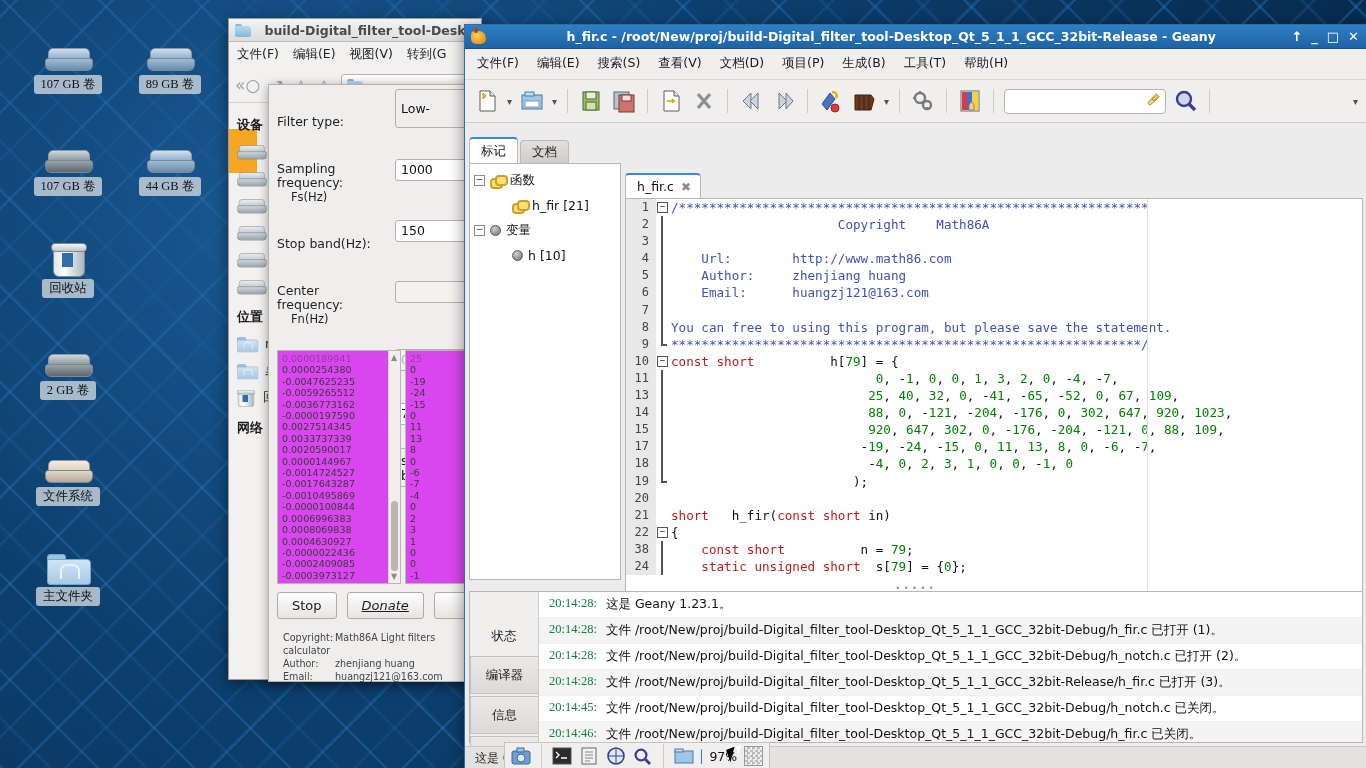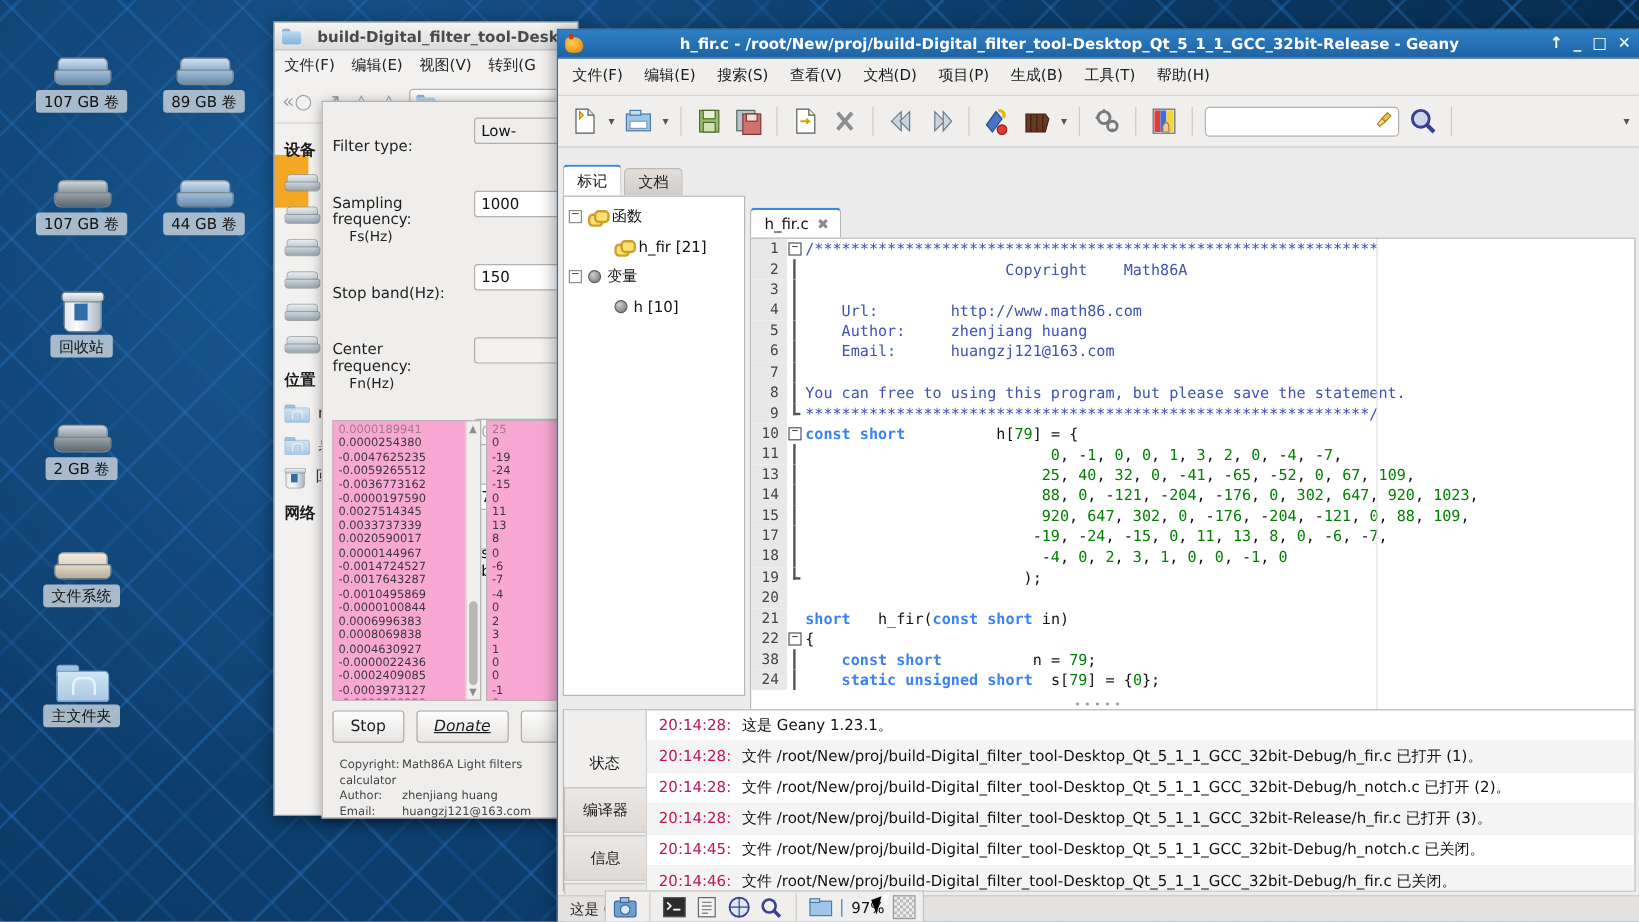--- a/index.html
+++ b/index.html
@@ -21,20 +21,21 @@
     background:
       repeating-linear-gradient(45deg, rgba(45,120,190,.22) 0 2px, rgba(0,0,0,0) 2px 68px),
       repeating-linear-gradient(-45deg, rgba(45,120,190,.22) 0 2px, rgba(0,0,0,0) 2px 68px);
   }
   .dicon{position:absolute;width:92px;text-align:center;z-index:2;}
   .dicon .glyph{height:44px;display:flex;align-items:flex-end;justify-content:center;}
   .dicon .cap{
     display:inline-block;margin-top:3px;padding:2px 7px;border-radius:3px;
     background:rgba(205,214,222,.80);color:#111;font-size:12.5px;line-height:15px;
     white-space:nowrap;
+    font-family:Liberation Serif, serif;
   }
   
   .drv{width:46px;height:26px;position:relative;}
   .drv:before{content:"";position:absolute;left:3px;top:2px;width:40px;height:12px;
     background:linear-gradient(#e8edf1,#b9c4cc);border-radius:5px 5px 2px 2px;
     border:1px solid #8c979f;}
   .drv:after{content:"";position:absolute;left:0;top:12px;width:46px;height:11px;
     background:linear-gradient(#cfd7dd,#98a4ad);border-radius:3px 3px 6px 6px;
     border:1px solid #7d888f;}
   .drv.blue:before{background:linear-gradient(#cfe0ef,#7fa4c4);}
@@ -94,24 +95,24 @@
   #qt{position:absolute;left:268px;top:84px;width:212px;height:596px;
       background:#efeeed;border:1px solid #b4b1ae;z-index:5;
       box-shadow:0 2px 10px rgba(0,0,0,.35);}
   .frow{display:flex;align-items:center;padding:3px 8px;gap:6px;}
   .flab{font-size:12.5px;color:#1f1f1f;line-height:14px;margin-top:27px;}
   .flab small{display:block;font-size:11.5px;padding-left:14px;}
   .fin{width:78px;height:22px;border:1px solid #b3b0ad;border-radius:3px;
        background:#fff;font-size:12.5px;color:#111;padding:0 5px;display:flex;
        align-items:center;box-sizing:border-box;}
   .fin.dis{background:#f3f2f1;color:#b2aeab;}
-  .fcombo{width:78px;height:22px;border:1px solid #b3b0ad;border-radius:3px;
+  .fcombo{width:78px;height:39px;border:1px solid #b3b0ad;border-radius:3px;
        background:linear-gradient(#ffffff,#eceaе8);font-size:12.5px;color:#111;
        padding:0 5px;display:flex;align-items:center;box-sizing:border-box;}
-  .listbox{position:absolute;border:1px solid #b9b6b3;background:#f9a8d4;overflow:hidden;}
+  .listbox{position:absolute;border:1px solid #b9b6b3;background:#d946ef;overflow:hidden;}
   .listbox .col{font-size:9.5px;line-height:11.4px;color:#3a3a3a;padding:2px 4px;
        font-family:"DejaVu Sans","Liberation Sans",sans-serif;}
   .sbar{position:absolute;right:0;top:0;width:11px;bottom:0;background:#f0efee;border-left:1px solid #d8d5d2;}
   .sbar .thumb{position:absolute;left:2px;width:7px;background:#b9b6b3;border-radius:4px;}
   .sbar .ar{position:absolute;left:2px;font-size:8px;color:#8d8a87;}
   .qbtn{height:25px;border:1px solid #aeaba8;border-radius:3px;
        background:linear-gradient(#fdfdfd,#e7e5e3);font-size:13px;color:#1c1c1c;
        display:flex;align-items:center;justify-content:center;padding:0 14px;}
   .creds{font-size:9.6px;line-height:13px;color:#444;padding:4px 10px;}
   .creds span.k{display:inline-block;width:52px;}
@@ -169,39 +170,39 @@
   .lnum{width:30px;text-align:right;padding-right:7px;background:#e8e8e8;color:#444;
     font-size:12px;height:17.1px;line-height:17.1px;box-sizing:border-box;flex:none;}
   .fold{width:13px;height:17.1px;flex:none;position:relative;background:#fff;}
   .fold .bx{position:absolute;left:1px;top:3px;width:9px;height:9px;border:1px solid #555;
     background:#fff;font-size:9px;line-height:7px;text-align:center;color:#222;}
   .fold .vl{position:absolute;left:5px;top:0;width:2px;height:17.1px;background:#555;}
   .fold .el{position:absolute;left:5px;top:0;width:2px;height:10px;background:#555;}
   .fold .eh{position:absolute;left:5px;top:8px;width:6px;height:2px;background:#555;}
   .code{font-size:12.6px;line-height:17.1px;white-space:pre;padding-left:2px;color:#111;}
   .cmt{color:#3f51b5;}
-  .kw{color:#3b82f6;font-weight:bold;text-align:center;}
+  .kw{color:#b91c1c;font-weight:normal;text-align:center;}
   .num{color:#008000;}
   #edvline{position:absolute;left:521px;top:0;bottom:0;width:1px;background:#e2e2e2;}
   #ehscroll{position:absolute;left:0;right:0;bottom:0;height:11px;background:#efefef;border-top:1px solid #dadada;}
   #ehscroll i{position:absolute;left:2px;top:2px;height:7px;width:290px;background:#b9b6b3;border-radius:4px;}
   .vgrip{position:absolute;left:50%;top:450px;transform:translateX(-50%);
     color:#9b9895;letter-spacing:3px;font-size:9px;}
   #msgpane{position:absolute;left:4px;top:458px;right:4px;bottom:4px;display:flex;
     border:1px solid #b9b6b3;background:#fff;}
   #mtabs{width:68px;background:#f0efee;border-right:1px solid #cdcac7;padding-top:26px;}
   .mtab{height:36px;display:flex;align-items:center;justify-content:center;font-size:12.5px;
     color:#1c1c1c;border:1px solid #c4c1be;border-right:none;background:linear-gradient(#ebe8e5,#dcd9d6);
     margin-bottom:2px;}
   .mtab.on{background:#f0efee;border:none;}
   #mlist{flex:1;overflow:hidden;}
   .mrow{display:flex;gap:9px;padding:4px 10px;font-size:12.5px;color:#111;
      border-bottom:1px solid #f0f0f0;white-space:nowrap;}
   .mrow.alt{background:#f4f4f4;}
-  .mtime{color:#be185d;}
+  .mtime{color:#15803d;font-family:Liberation Serif, serif;}
   #gstatus{position:absolute;left:0;right:0;bottom:0;height:22px;background:#e4e2e0;
     border-top:1px solid #cbc8c5;display:flex;align-items:center;font-size:12px;color:#222;}
   
   #floatbar{position:absolute;left:504px;top:742px;width:252px;height:26px;
     background:#f0efee;border:1px solid #c6c3c0;display:flex;align-items:center;
     gap:7px;padding:0 6px;z-index:20;}
   .fbico{width:20px;height:18px;position:relative;}
   #pct{font-size:12.5px;color:#111;}
   .vline{width:2px;height:15px;background:#2f7fc4;border-radius:1px;}
   #cursor{position:absolute;left:728px;top:748px;z-index:40;width:0;height:0;

